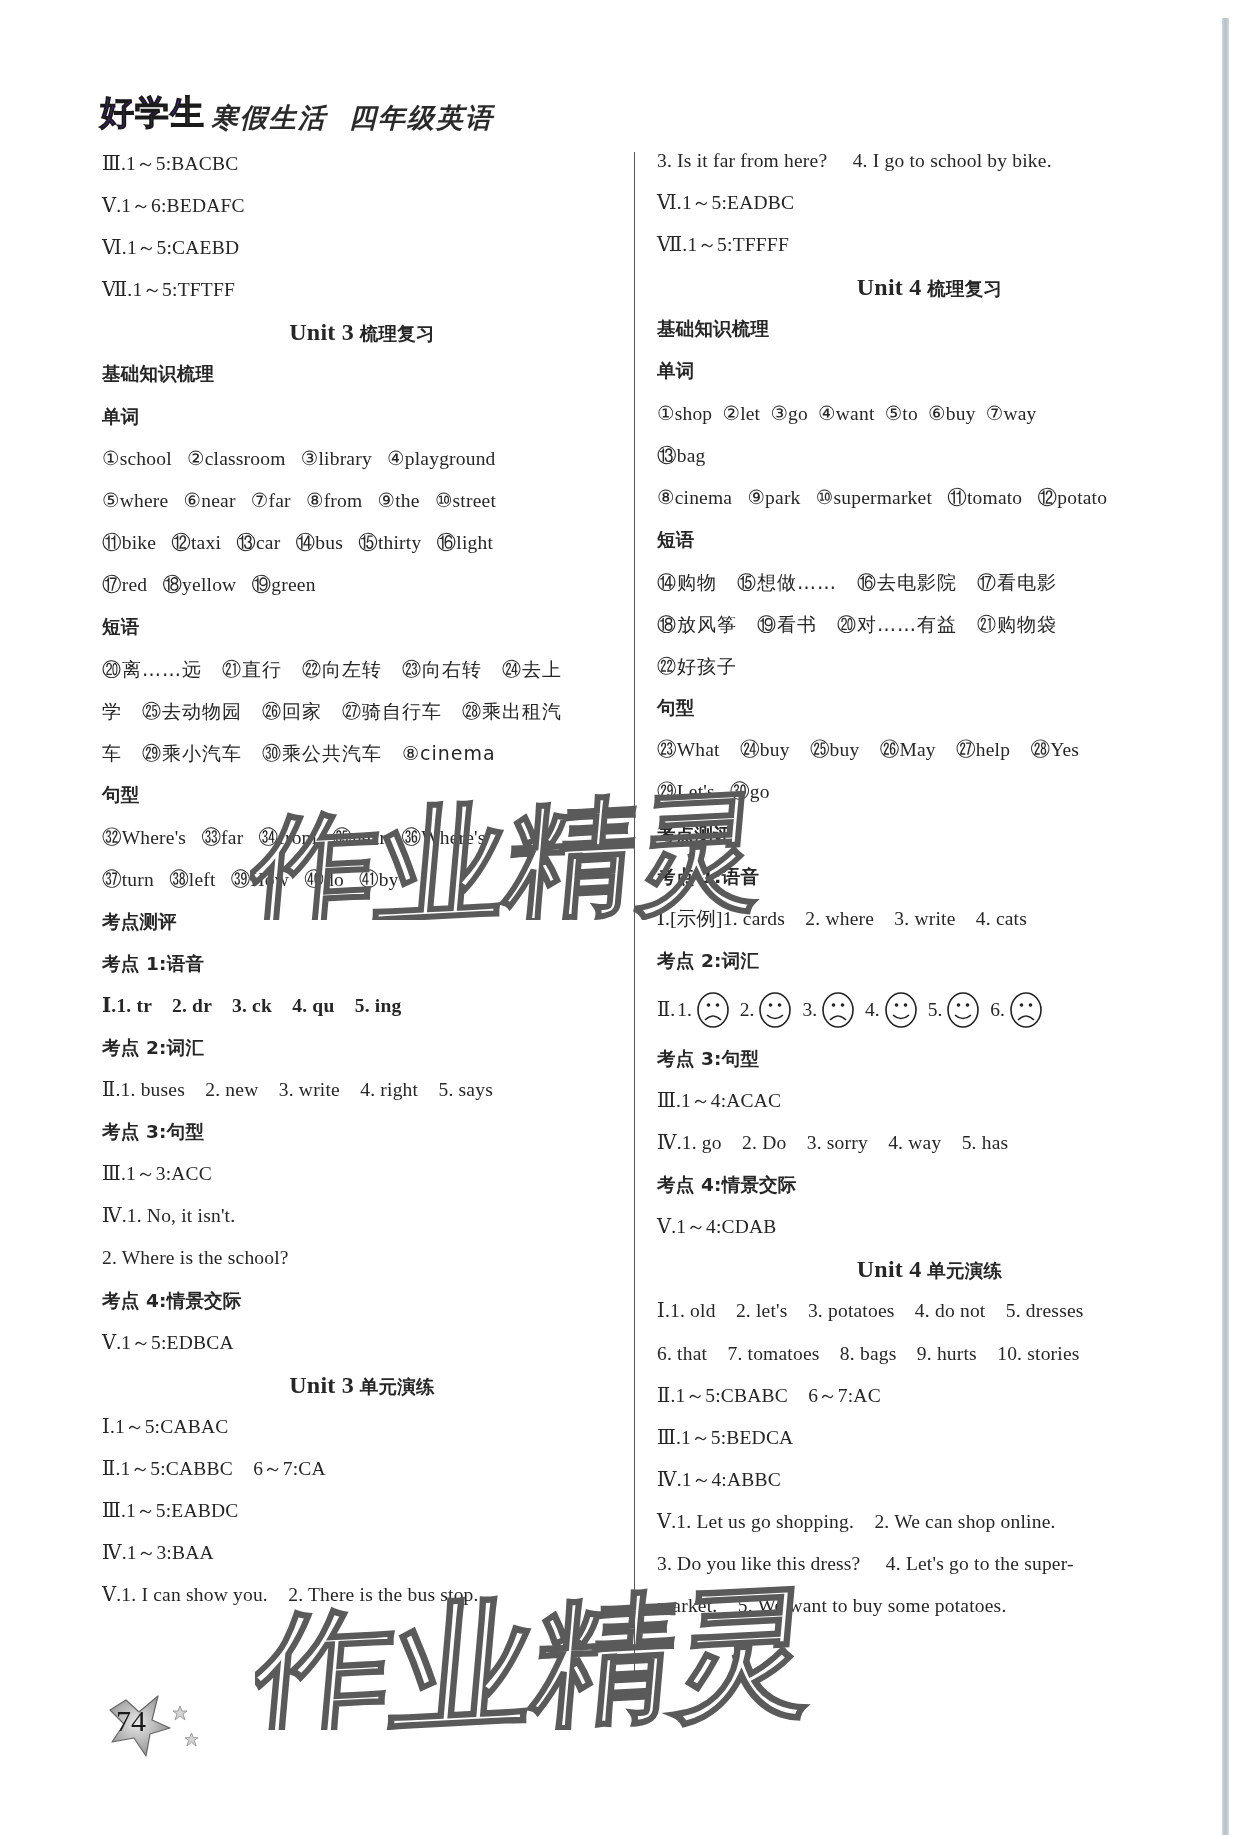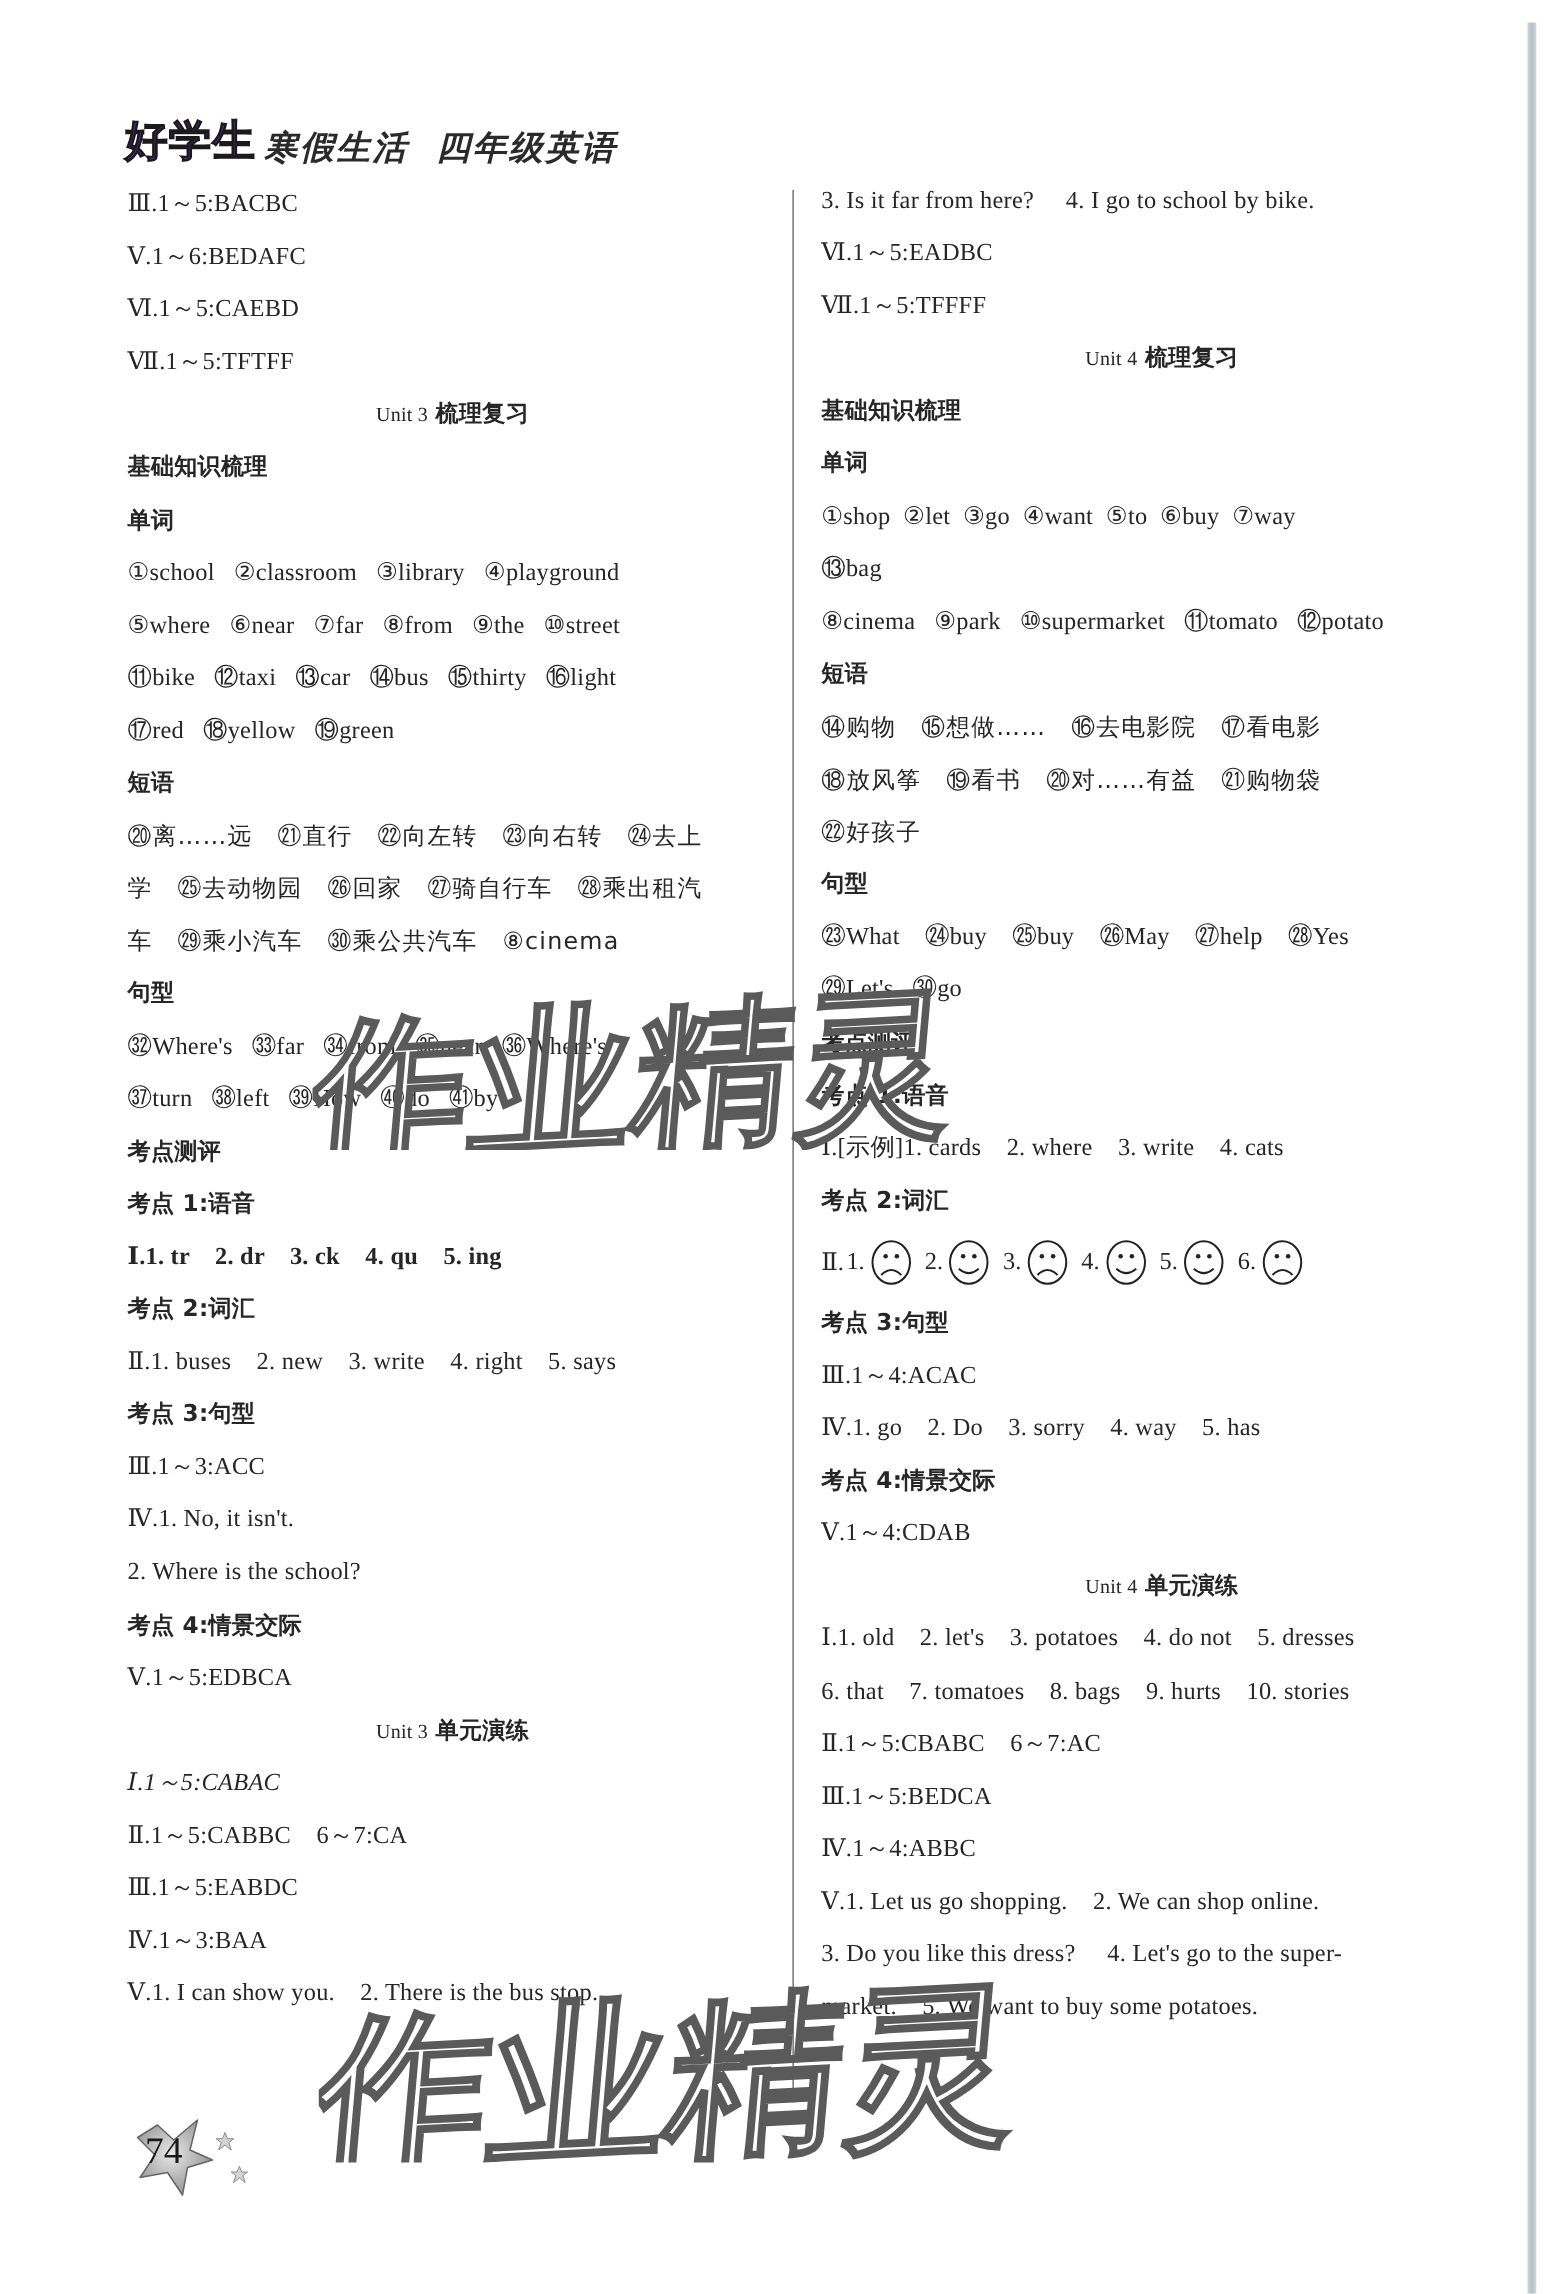--- a/index.html
+++ b/index.html
@@ -33,21 +33,21 @@
     background: #555;
   }
   .line {
     height: 42.1px; line-height: 42.1px; font-size: 19.5px; white-space: nowrap;
     letter-spacing: 0.2px;
   }
   .line.head {
     font-family: "DejaVu Sans", sans-serif; font-weight: 700; font-size: 18.5px;
   }
   .line.center { text-align: center; }
-  .line.center .u { font-family: "Liberation Serif", serif; font-size: 16px; font-weight: 400; }
+  .line.center .u { font-family: "Liberation Serif", serif; font-size: 24px; font-weight: 700; }
   .line.center .c { font-family: "DejaVu Sans", sans-serif; font-weight: 700; font-size: 18.5px; margin-left: 6px; }
   .line.zh { font-family: "DejaVu Sans", sans-serif; font-size: 19px; letter-spacing: 1px; }
   .smiley-row { height: 56px; display: flex; align-items: center; font-size: 19.5px; }
   .smiley-row .num { margin-left: 10px; margin-right: 4px; }
   .smiley-row .num:first-child { margin-left: 0; }
   .face { display: inline-block; width: 34px; height: 38px; vertical-align: middle; }
   .page-num {
     position: absolute; left: 106px; top: 1690px; width: 68px; height: 70px;
   }
   .page-num span {
@@ -94,21 +94,21 @@
     <div class="line" style="white-space: pre; font-weight: bold;">Ⅰ.1. tr    2. dr    3. ck    4. qu    5. ing</div>
     <div class="line head" style="white-space: pre;">考点 2:词汇</div>
     <div class="line" style="white-space: pre;">Ⅱ.1. buses    2. new    3. write    4. right    5. says</div>
     <div class="line head" style="white-space: pre;">考点 3:句型</div>
     <div class="line" style="white-space: pre;">Ⅲ.1～3:ACC</div>
     <div class="line" style="white-space: pre;">Ⅳ.1. No, it isn't.</div>
     <div class="line" style="white-space: pre;">2. Where is the school?</div>
     <div class="line head" style="white-space: pre;">考点 4:情景交际</div>
     <div class="line" style="white-space: pre;">Ⅴ.1～5:EDBCA</div>
     <div class="line center"><span class="u">Unit 3</span><span class="c">单元演练</span></div>
-    <div class="line" style="white-space: pre; font-style: italic;">Ⅰ.1～5:CABAC</div>
+    <div class="line" style="white-space: pre;">Ⅰ.1～5:CABAC</div>
     <div class="line" style="white-space: pre;">Ⅱ.1～5:CABBC    6～7:CA</div>
     <div class="line" style="white-space: pre;">Ⅲ.1～5:EABDC</div>
     <div class="line" style="white-space: pre;">Ⅳ.1～3:BAA</div>
     <div class="line" style="white-space: pre;">Ⅴ.1. I can show you.    2. There is the bus stop.</div>
   </div>
 <div class="col col-right" id="col-right">
     <div class="line" style="white-space: pre;">3. Is it far from here?     4. I go to school by bike.</div>
     <div class="line" style="white-space: pre;">Ⅵ.1～5:EADBC</div>
     <div class="line" style="white-space: pre;">Ⅶ.1～5:TFFFF</div>
     <div class="line center"><span class="u">Unit 4</span><span class="c">梳理复习</span></div>

